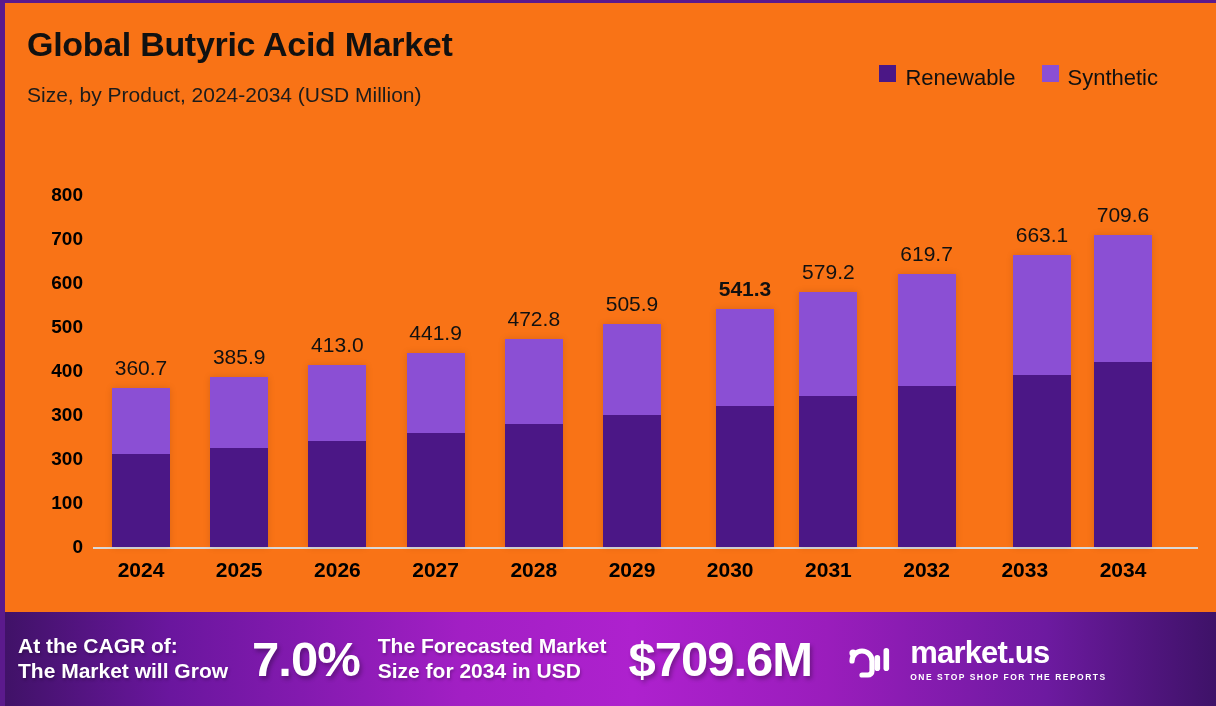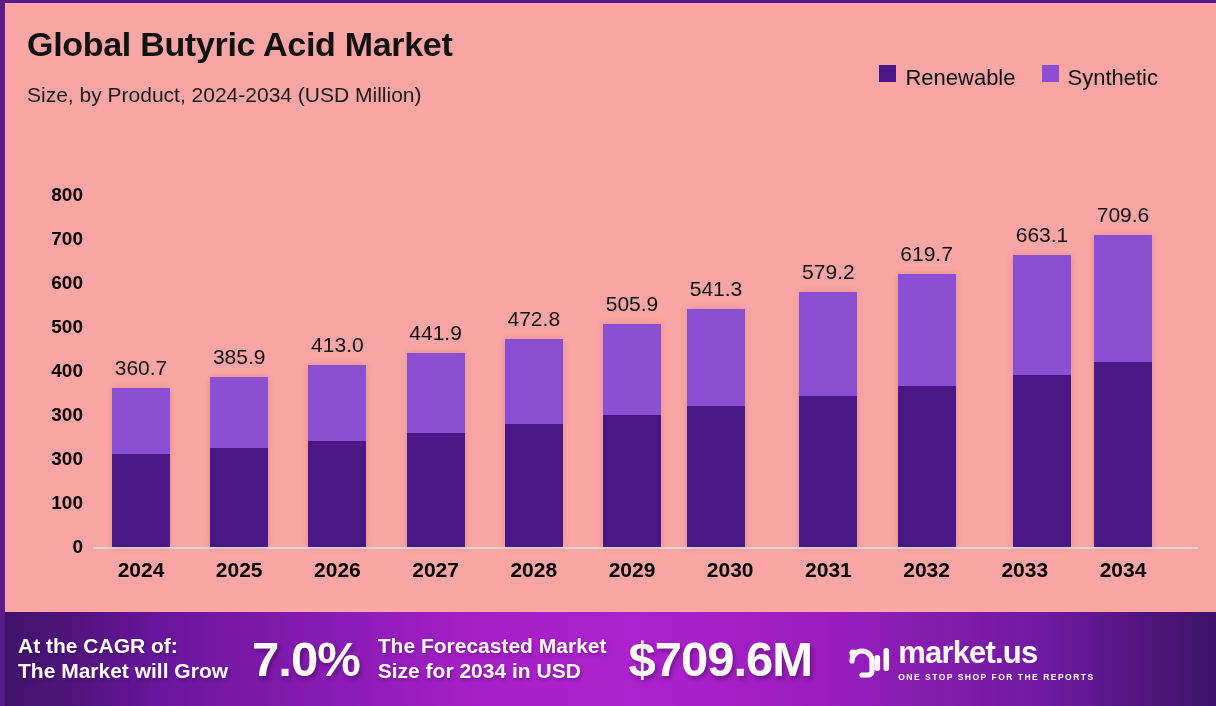--- a/index.html
+++ b/index.html
@@ -7,21 +7,21 @@
     padding: 0;
     background: #ffffff;
   }
   body {
     font-family: "Liberation Sans", sans-serif;
   }
   #infographic {
     position: relative;
     width: 1216px;
     height: 706px;
-    background: #fca5a5;
+    background: #f97316;
     overflow: hidden;
     box-sizing: border-box;
     border-left: 5px solid #5B1A8C;
     border-top: 3px solid #5B1A8C;
   }
 
   
   .header {
     position: absolute;
     left: 0; top: 0;
@@ -204,20 +204,21 @@
     font-size: 49px;
     font-weight: bold;
     letter-spacing: -1px;
     text-shadow: 2px 3px 4px rgba(0,0,0,0.3);
     white-space: nowrap;
   }
   .brand {
     margin-left: 34px;
     display: flex;
     align-items: center;
+    gap: 12px;
     justify-content: center;
   }
   .brand-mark {
     width: 52px;
     height: 40px;
     flex: 0 0 auto;
   }
   .brand-text {
     display: flex;
     flex-direction: column;
@@ -310,21 +311,21 @@
             <div class="seg" style="height: 123.2px; background: rgb(75, 23, 134);"></div>
           </div>
         </div>
         <div class="bar-group" style="left: 503px; height: 394px;">
           <div class="bar-value" style="bottom: 230.596px;">505.9</div>
           <div class="bar-stack" style="position: absolute; bottom: 0px; height: 222.596px;">
             <div class="seg" style="height: 91.036px; background: rgb(139, 79, 212);"></div>
             <div class="seg" style="height: 131.56px; background: rgb(75, 23, 134);"></div>
           </div>
         </div>
-        <div class="bar-group" style="left: 587px; height: 394px;">
+        <div class="bar-group" style="left: 616px; height: 394px; font-weight: bold;">
           <div class="bar-value" style="bottom: 246.172px;">541.3</div>
           <div class="bar-stack" style="position: absolute; bottom: 0px; height: 238.172px;">
             <div class="seg" style="height: 96.932px; background: rgb(139, 79, 212);"></div>
             <div class="seg" style="height: 141.24px; background: rgb(75, 23, 134);"></div>
           </div>
         </div>
         <div class="bar-group" style="left: 699.4px; height: 394px;">
           <div class="bar-value" style="bottom: 262.848px;">579.2</div>
           <div class="bar-stack" style="position: absolute; bottom: 0px; height: 254.848px;">
             <div class="seg" style="height: 103.928px; background: rgb(139, 79, 212);"></div>

